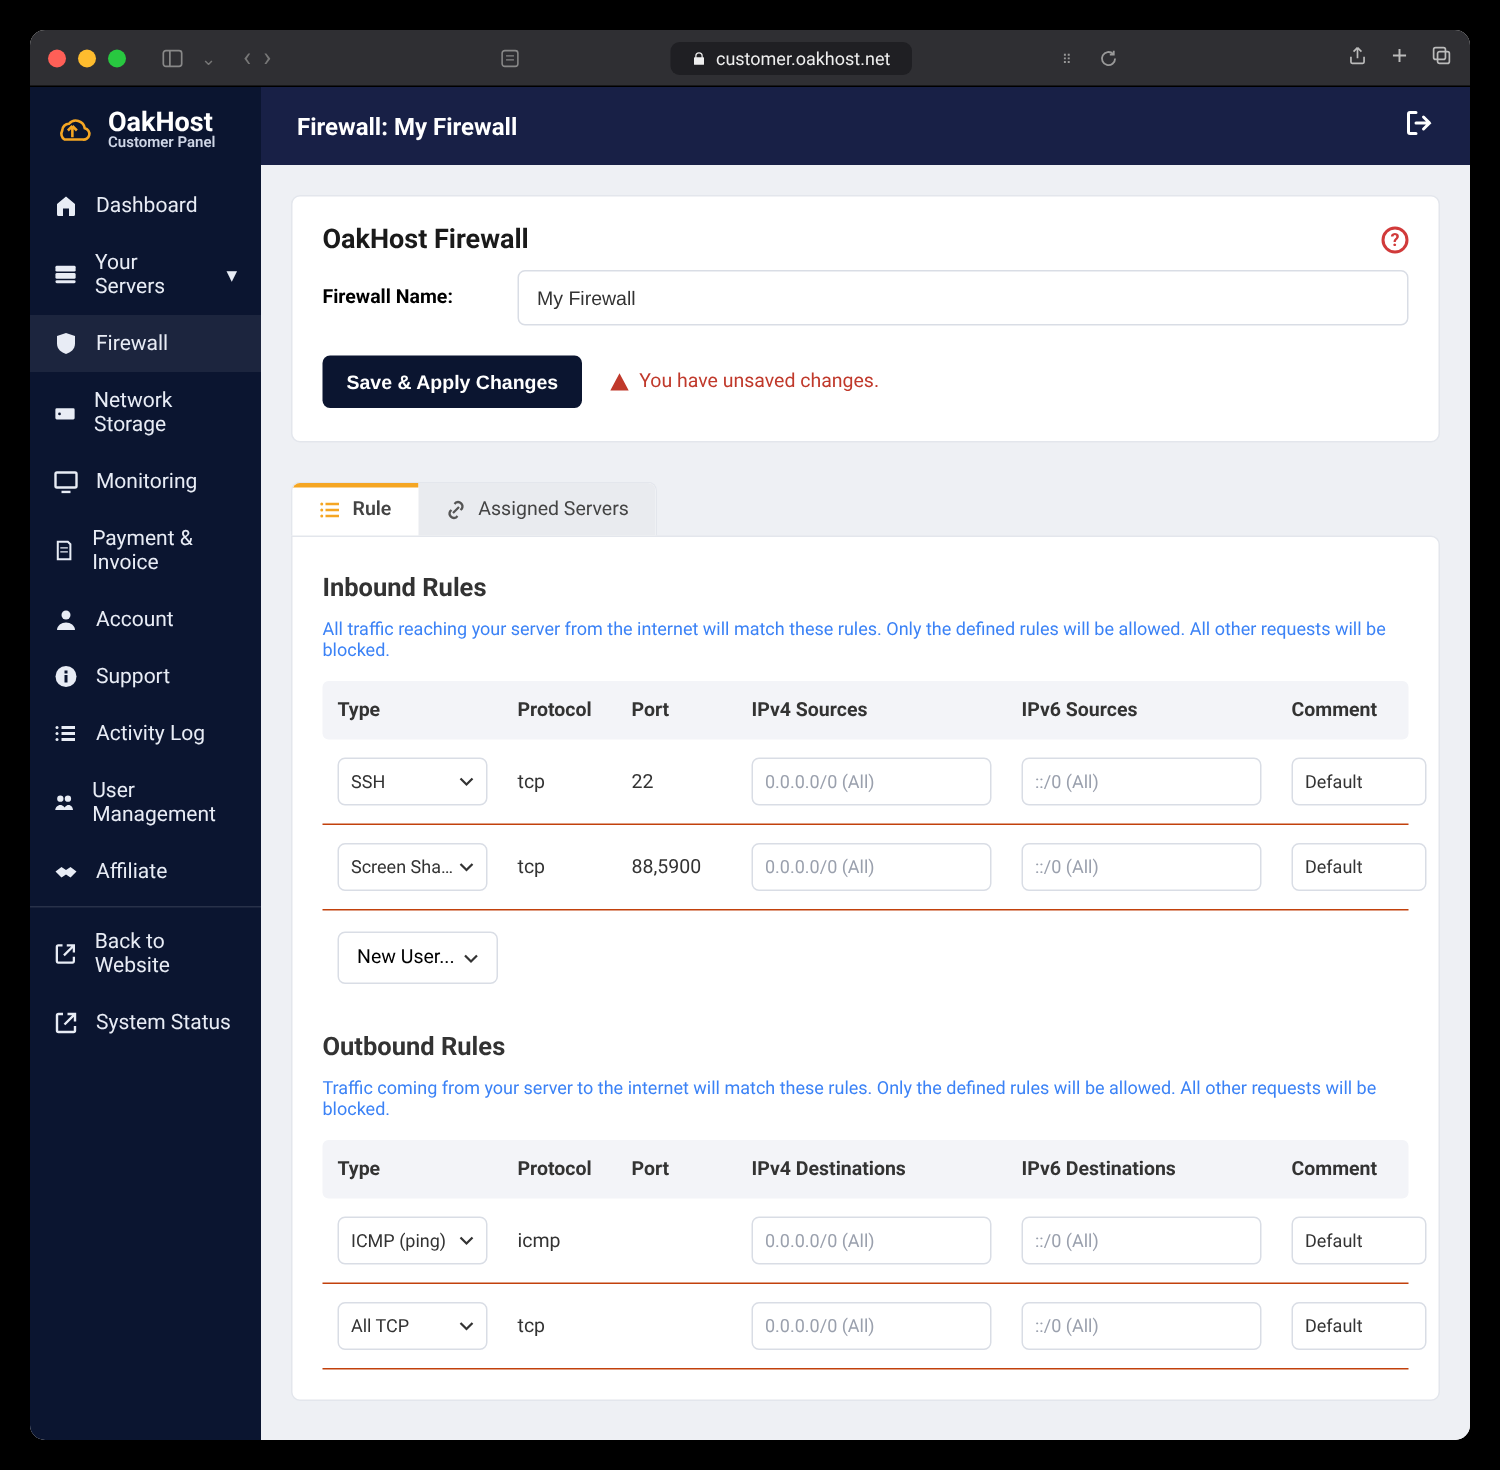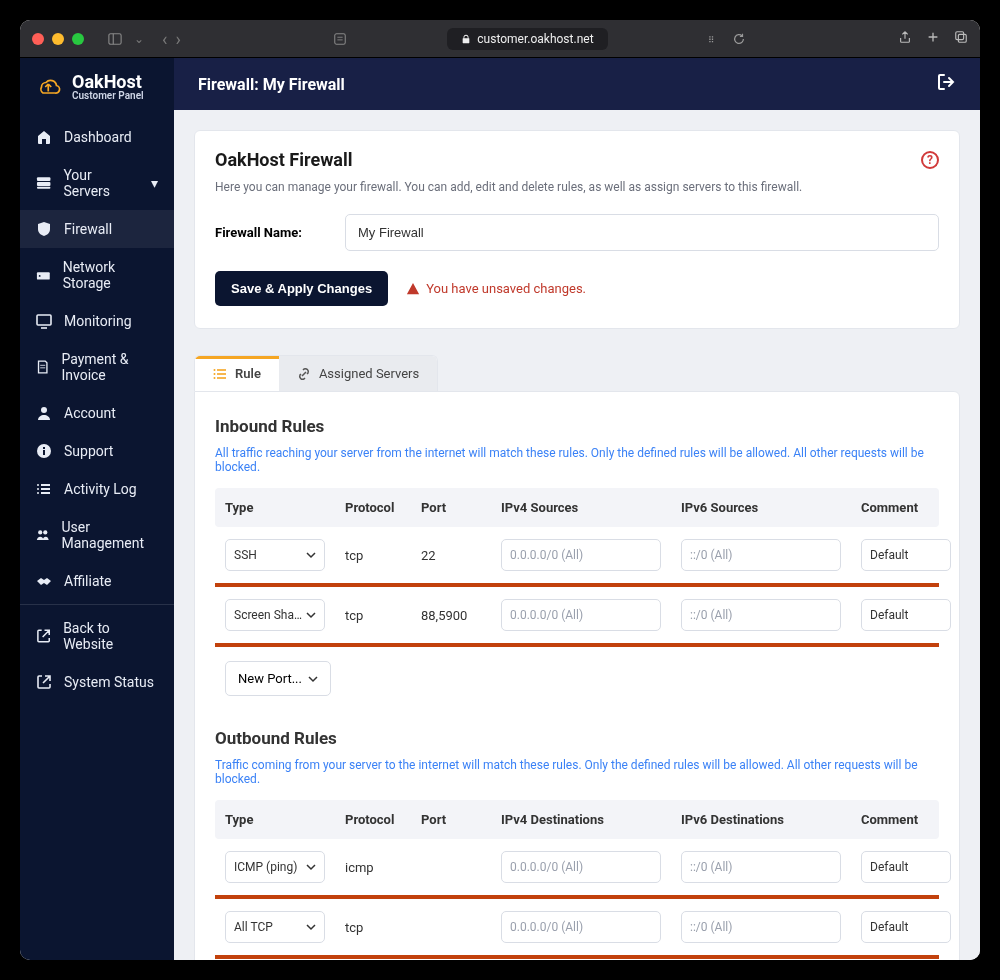--- a/index.html
+++ b/index.html
@@ -137,21 +137,21 @@
   .section-title{font-size:17px;font-weight:700;color:#333;margin:4px 0 10px 0;}
   .section-desc{font-size:12px;color:#3b82f6;margin-bottom:14px;}
 
   .rule-head, .rule-row{
     display:grid;
     grid-template-columns: 100px 56px 60px 160px 160px 90px 30px;
     gap:20px;align-items:center;
     padding:12px 10px;
   }
   .rule-head{background:#f3f4f8;border-radius:4px;font-size:13px;font-weight:700;color:#333;}
-  .rule-row{border-bottom:4px solid #c2410c;font-size:13px;color:#333;}
+  .rule-row{border-bottom:1px solid #c2410c;font-size:13px;color:#333;}
   .select-box, .cell-input{
     border:1px solid #d9dde5;border-radius:5px;background:#fff;
     padding:8px 8px;font-size:12px;display:flex;align-items:center;justify-content:space-between;gap:4px;
     overflow:hidden;white-space:nowrap;
   }
   .select-box .sel-text{overflow:hidden;text-overflow:ellipsis;}
   .select-box svg{width:10px;height:10px;flex-shrink:0;}
   .cell-input{color:#9aa0ad;}
   .del-icon svg{width:16px;height:16px;fill:#8b1a1a;}
   .del-icon{cursor:pointer;display:flex;justify-content:center;}
@@ -350,21 +350,20 @@
         </span>
       </div>
 
       <div class="content">
 
         <div class="card">
           <div class="card-head">
             <h2>OakHost Firewall</h2>
             <div class="help-icon">?</div>
           </div>
-          <p class="card-desc">Here you can manage your firewall. You can add, edit and delete rules, as well as assign servers to this firewall.</p>
           <div class="form-row">
             <label class="form-label">Firewall Name:</label>
             <input class="text-input" value="My Firewall" style="">
           </div>
           <div class="save-row">
             <button class="btn-primary">Save &amp; Apply Changes</button>
             <span class="unsaved">
               <svg viewBox="0 0 16 16">
                   <path d="M8 1l7 13H1L8 1zm-1 5h2v4H7V6zm0 5h2v2H7v-2z"></path>
                 </svg>
@@ -445,21 +444,21 @@
               </div>
             <div class="del-icon">
               <svg viewBox="0 0 16 16">
                   <path d="M2 4h12M6 4V2h4v2m-7 0l1 10h6l1-10M6.5 7v5M9.5 7v5" fill="none" stroke="#8b1a1a" stroke-width="1.6"></path>
                 </svg>
             </div>
           </div>
 
           <div class="new-rule-row">
             <div class="new-rule-btn">
-              <span>New Port...</span>
+              <span>New User...</span>
               <svg viewBox="0 0 10 10" width="10" height="10">
                   <path d="M1 3l4 4 4-4" fill="none" stroke="#333" stroke-width="1.5"></path>
                 </svg>
             </div>
           </div>
 
           <h3 class="section-title" style="margin-top:18px;">Outbound Rules</h3>
           <p class="section-desc">Traffic coming from your server to the internet will match these rules. Only the defined rules will be allowed. All other requests will be blocked.</p>
 
           <div class="rule-head">

